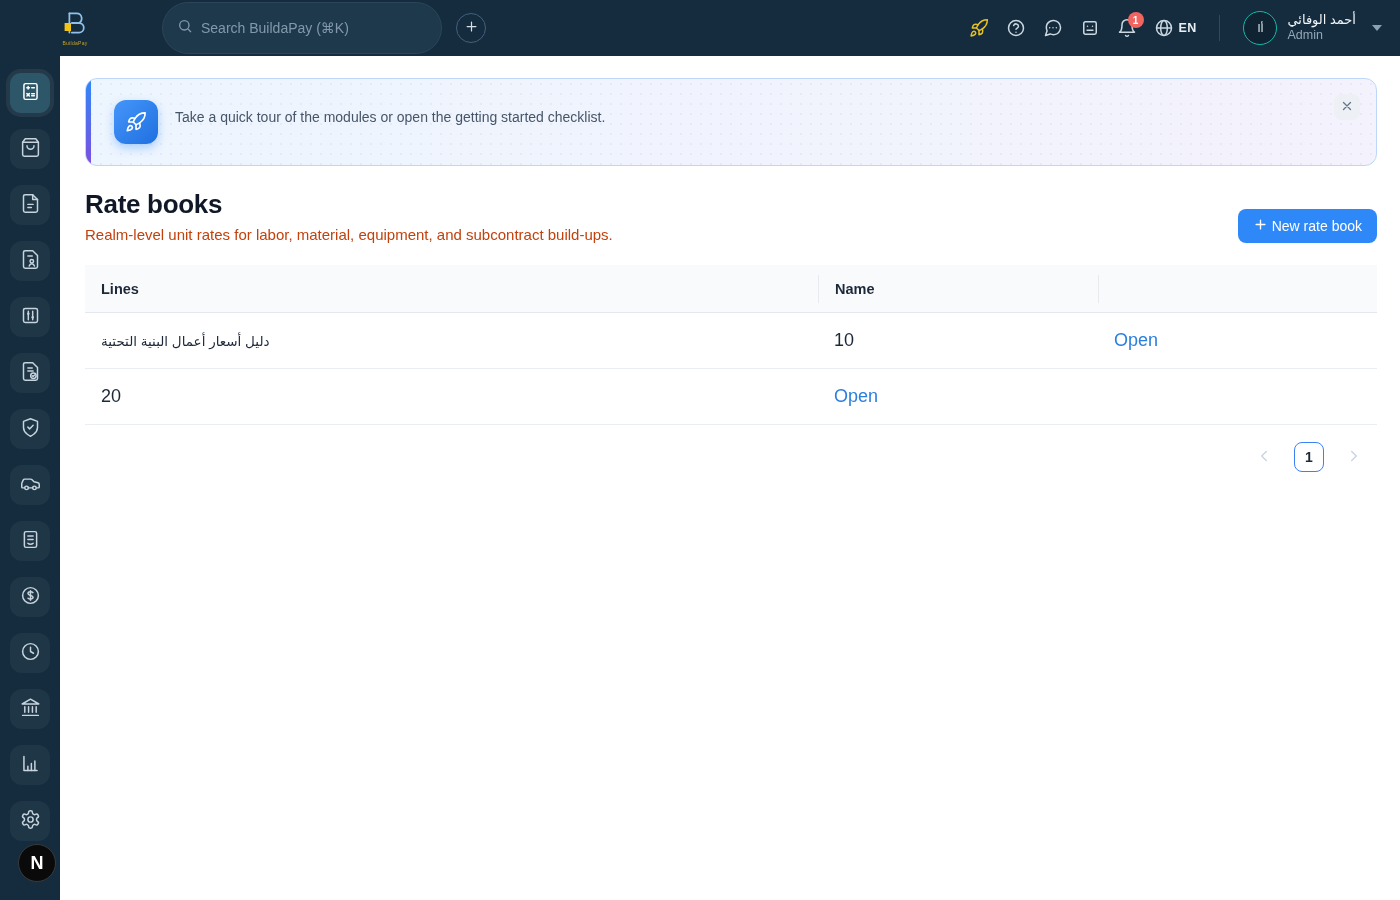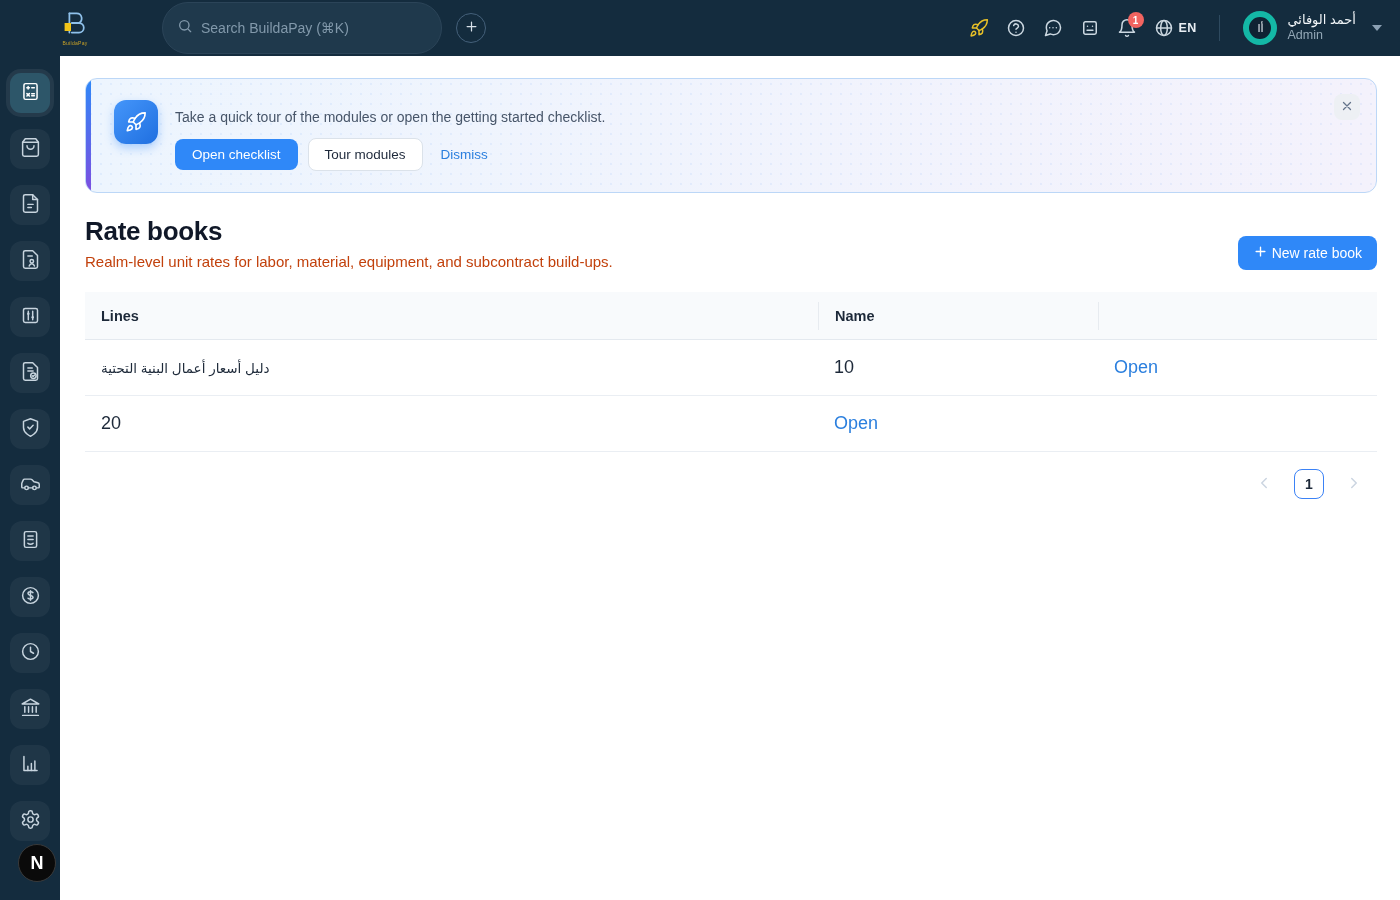--- a/index.html
+++ b/index.html
@@ -22,21 +22,21 @@
   .tico { width:20px; height:20px; color:#ccd8e1; display:grid; place-items:center; cursor:pointer; }
   .tico svg { width:20px; height:20px; }
   .tico.rocket { color:#e7c028; }
   .bell-wrap { position:relative; }
   .badge { position:absolute; top:-6px; right:-7px; min-width:16px; height:16px; border-radius:8px;
     background:#f26460; color:#fff; font-size:10px; font-weight:700; display:grid; place-items:center; padding:0 3px; }
   .lang { display:flex; align-items:center; gap:5px; color:#e8eef3; cursor:pointer; }
   .lang .label { font-size:12.5px; font-weight:700; letter-spacing:.3px; }
   .vdiv { width:1px; height:26px; background:#2e4a5f; margin:0 6px; }
   .user { display:flex; align-items:center; gap:10px; cursor:pointer; }
-  .avatar { width:34px; height:34px; border-radius:50%; background:#0f2333; border:6px solid #14b8a6;
+  .avatar { width:34px; height:34px; border-radius:50%; background:#0f2333; border:1px solid #14b8a6;
     color:#e8eef3; font-size:11px; display:grid; place-items:center; }
   .user-meta { display:flex; flex-direction:column; line-height:1.25;justify-content:space-between; }
   .user-name { color:#f1f5f8; font-size:13px; }
   .user-role { color:#93a7b6; font-size:12.5px; }
   .caret { width:0; height:0; border-left:5px solid transparent; border-right:5px solid transparent;
     border-top:6px solid #8ba0b3; margin-left:6px; }
 
   
   .sidebar { position:fixed; top:56px; left:0; bottom:0; width:60px; background:#142c3e;
     display:flex; flex-direction:column; align-items:center; padding-top:17px; gap:16px; z-index:20; }
@@ -334,25 +334,20 @@
     <span class="banner-ico">
       <svg viewBox="0 0 24 24" fill="none" stroke="currentColor" stroke-width="1.8" stroke-linecap="round" stroke-linejoin="round">
         <path d="M4.5 16.5c-1.5 1.26-2 5-2 5s3.74-.5 5-2c.71-.84.7-2.13-.09-2.91a2.18 2.18 0 0 0-2.91-.09z"></path>
         <path d="m12 15-3-3a22 22 0 0 1 2-3.95A12.88 12.88 0 0 1 22 2c0 2.72-.78 7.5-6 11a22.35 22.35 0 0 1-4 2z"></path>
         <path d="M9 12H4s.55-3.03 2-4c1.62-1.08 5 0 5 0"></path>
         <path d="M12 15v5s3.03-.55 4-2c1.08-1.62 0-5 0-5"></path>
       </svg>
     </span>
     <div>
       <div class="banner-desc">Take a quick tour of the modules or open the getting started checklist.</div>
-      <div class="banner-actions">
-        <button class="btn-primary">Open checklist</button>
-        <button class="btn-secondary">Tour modules</button>
-        <button class="link">Dismiss</button>
-      </div>
     </div>
     <button class="banner-close">
       <span>
         <svg viewBox="0 0 24 24" fill="none" stroke="currentColor" stroke-width="2.2" stroke-linecap="round">
           <path d="M18 6 6 18M6 6l12 12"></path>
         </svg>
       </span>
     </button>
   </section>
 

